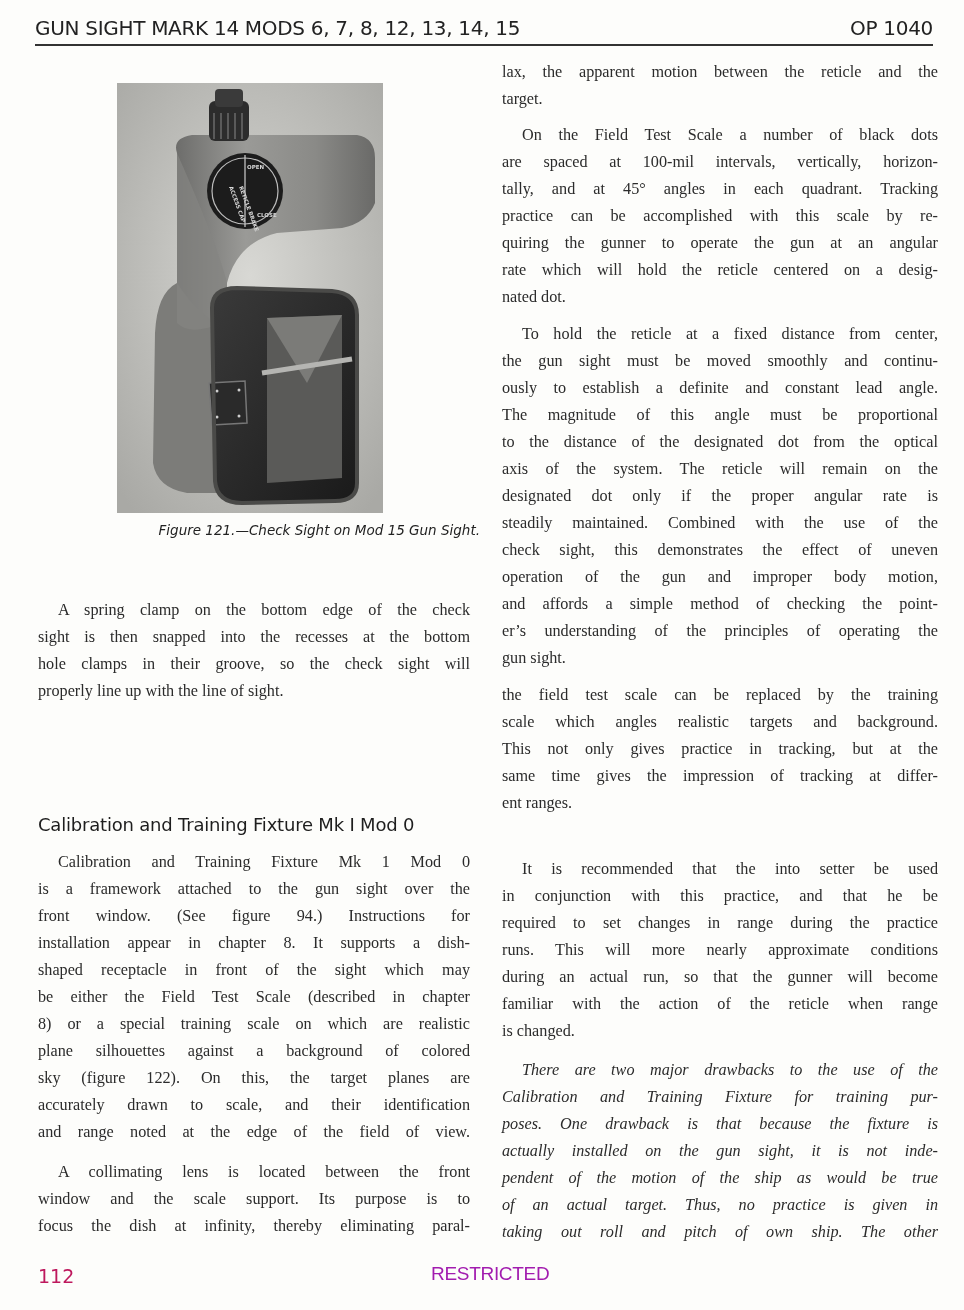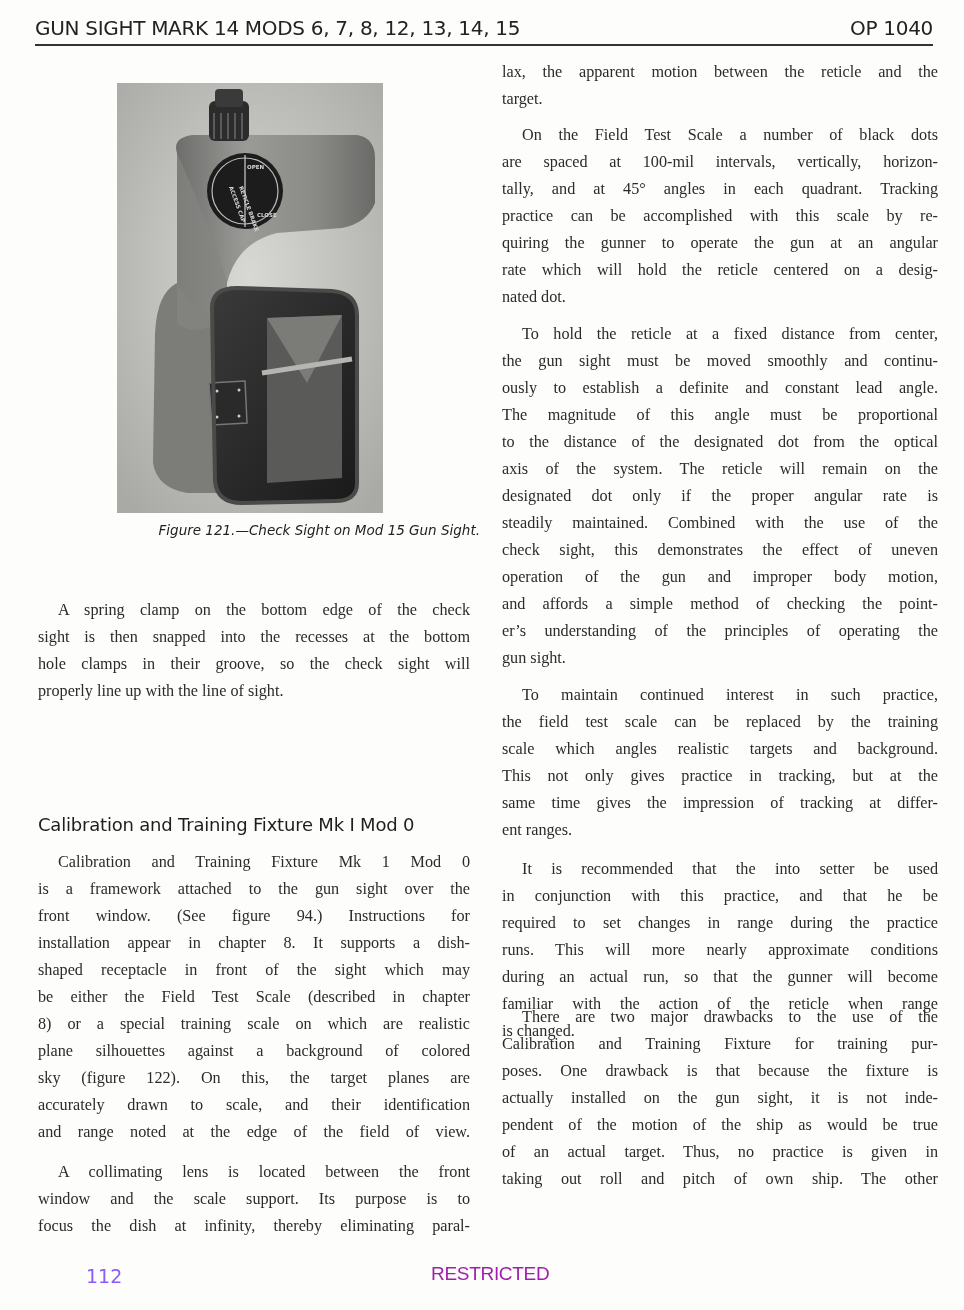--- a/index.html
+++ b/index.html
@@ -35,21 +35,21 @@
   .left-col { left: 38px; width: 432px; }
   .right-col { left: 502px; width: 436px; }
 
   .heading {
     position: absolute; left: 38px; top: 814px; width: 440px;
     font-family: "DejaVu Sans", "Liberation Sans", sans-serif;
     font-size: 18px; color: #1e1e1e; letter-spacing: -0.2px;
   }
   .folio {
     position: absolute; left: 38px; top: 1265px;
-    font-family: "DejaVu Sans", "Liberation Sans", sans-serif; font-size: 19px; color: #8b5cf6; margin-left: 48px;
+    font-family: "DejaVu Sans", "Liberation Sans", sans-serif; font-size: 19px; color: #be185d;
   }
   .classification {
     position: absolute; left: 431px; top: 1263px;
     font-family: Liberation Sans, sans-serif; font-size: 19px; color: #a21caf; letter-spacing: -0.3px;
   }
 </style>
 </head>
 <body>
 
 <div class="running-head">
@@ -172,39 +172,38 @@
   <span class="line">designated dot only if the proper angular rate is</span>
   <span class="line">steadily maintained. Combined with the use of the</span>
   <span class="line">check sight, this demonstrates the effect of uneven</span>
   <span class="line">operation of the gun and improper body motion,</span>
   <span class="line">and affords a simple method of checking the point-</span>
   <span class="line">er’s understanding of the principles of operating the</span>
   <span class="line last">gun sight.</span>
 </div>
 
 <div class="col right-col" style="top:682px;">
-  <span class="line ind">To maintain continued interest in such practice,</span>
   <span class="line">the field test scale can be replaced by the training</span>
   <span class="line">scale which angles realistic targets and background.</span>
   <span class="line">This not only gives practice in tracking, but at the</span>
   <span class="line">same time gives the impression of tracking at differ-</span>
   <span class="line last">ent ranges.</span>
 </div>
 
 <div class="col right-col" style="top:856px;">
   <span class="line ind">It is recommended that the into setter be used</span>
   <span class="line">in conjunction with this practice, and that he be</span>
   <span class="line">required to set changes in range during the practice</span>
   <span class="line">runs. This will more nearly approximate conditions</span>
   <span class="line">during an actual run, so that the gunner will become</span>
   <span class="line">familiar with the action of the reticle when range</span>
   <span class="line last">is changed.</span>
 </div>
 
-<div class="col right-col" style="top:1004px;">
+<div class="col right-col" style="top:1057px;font-style:italic;">
   <span class="line ind">There are two major drawbacks to the use of the</span>
   <span class="line">Calibration and Training Fixture for training pur-</span>
   <span class="line">poses. One drawback is that because the fixture is</span>
   <span class="line">actually installed on the gun sight, it is not inde-</span>
   <span class="line">pendent of the motion of the ship as would be true</span>
   <span class="line">of an actual target. Thus, no practice is given in</span>
   <span class="line">taking out roll and pitch of own ship. The other</span>
 </div>
 
 <div class="folio">112</div>

